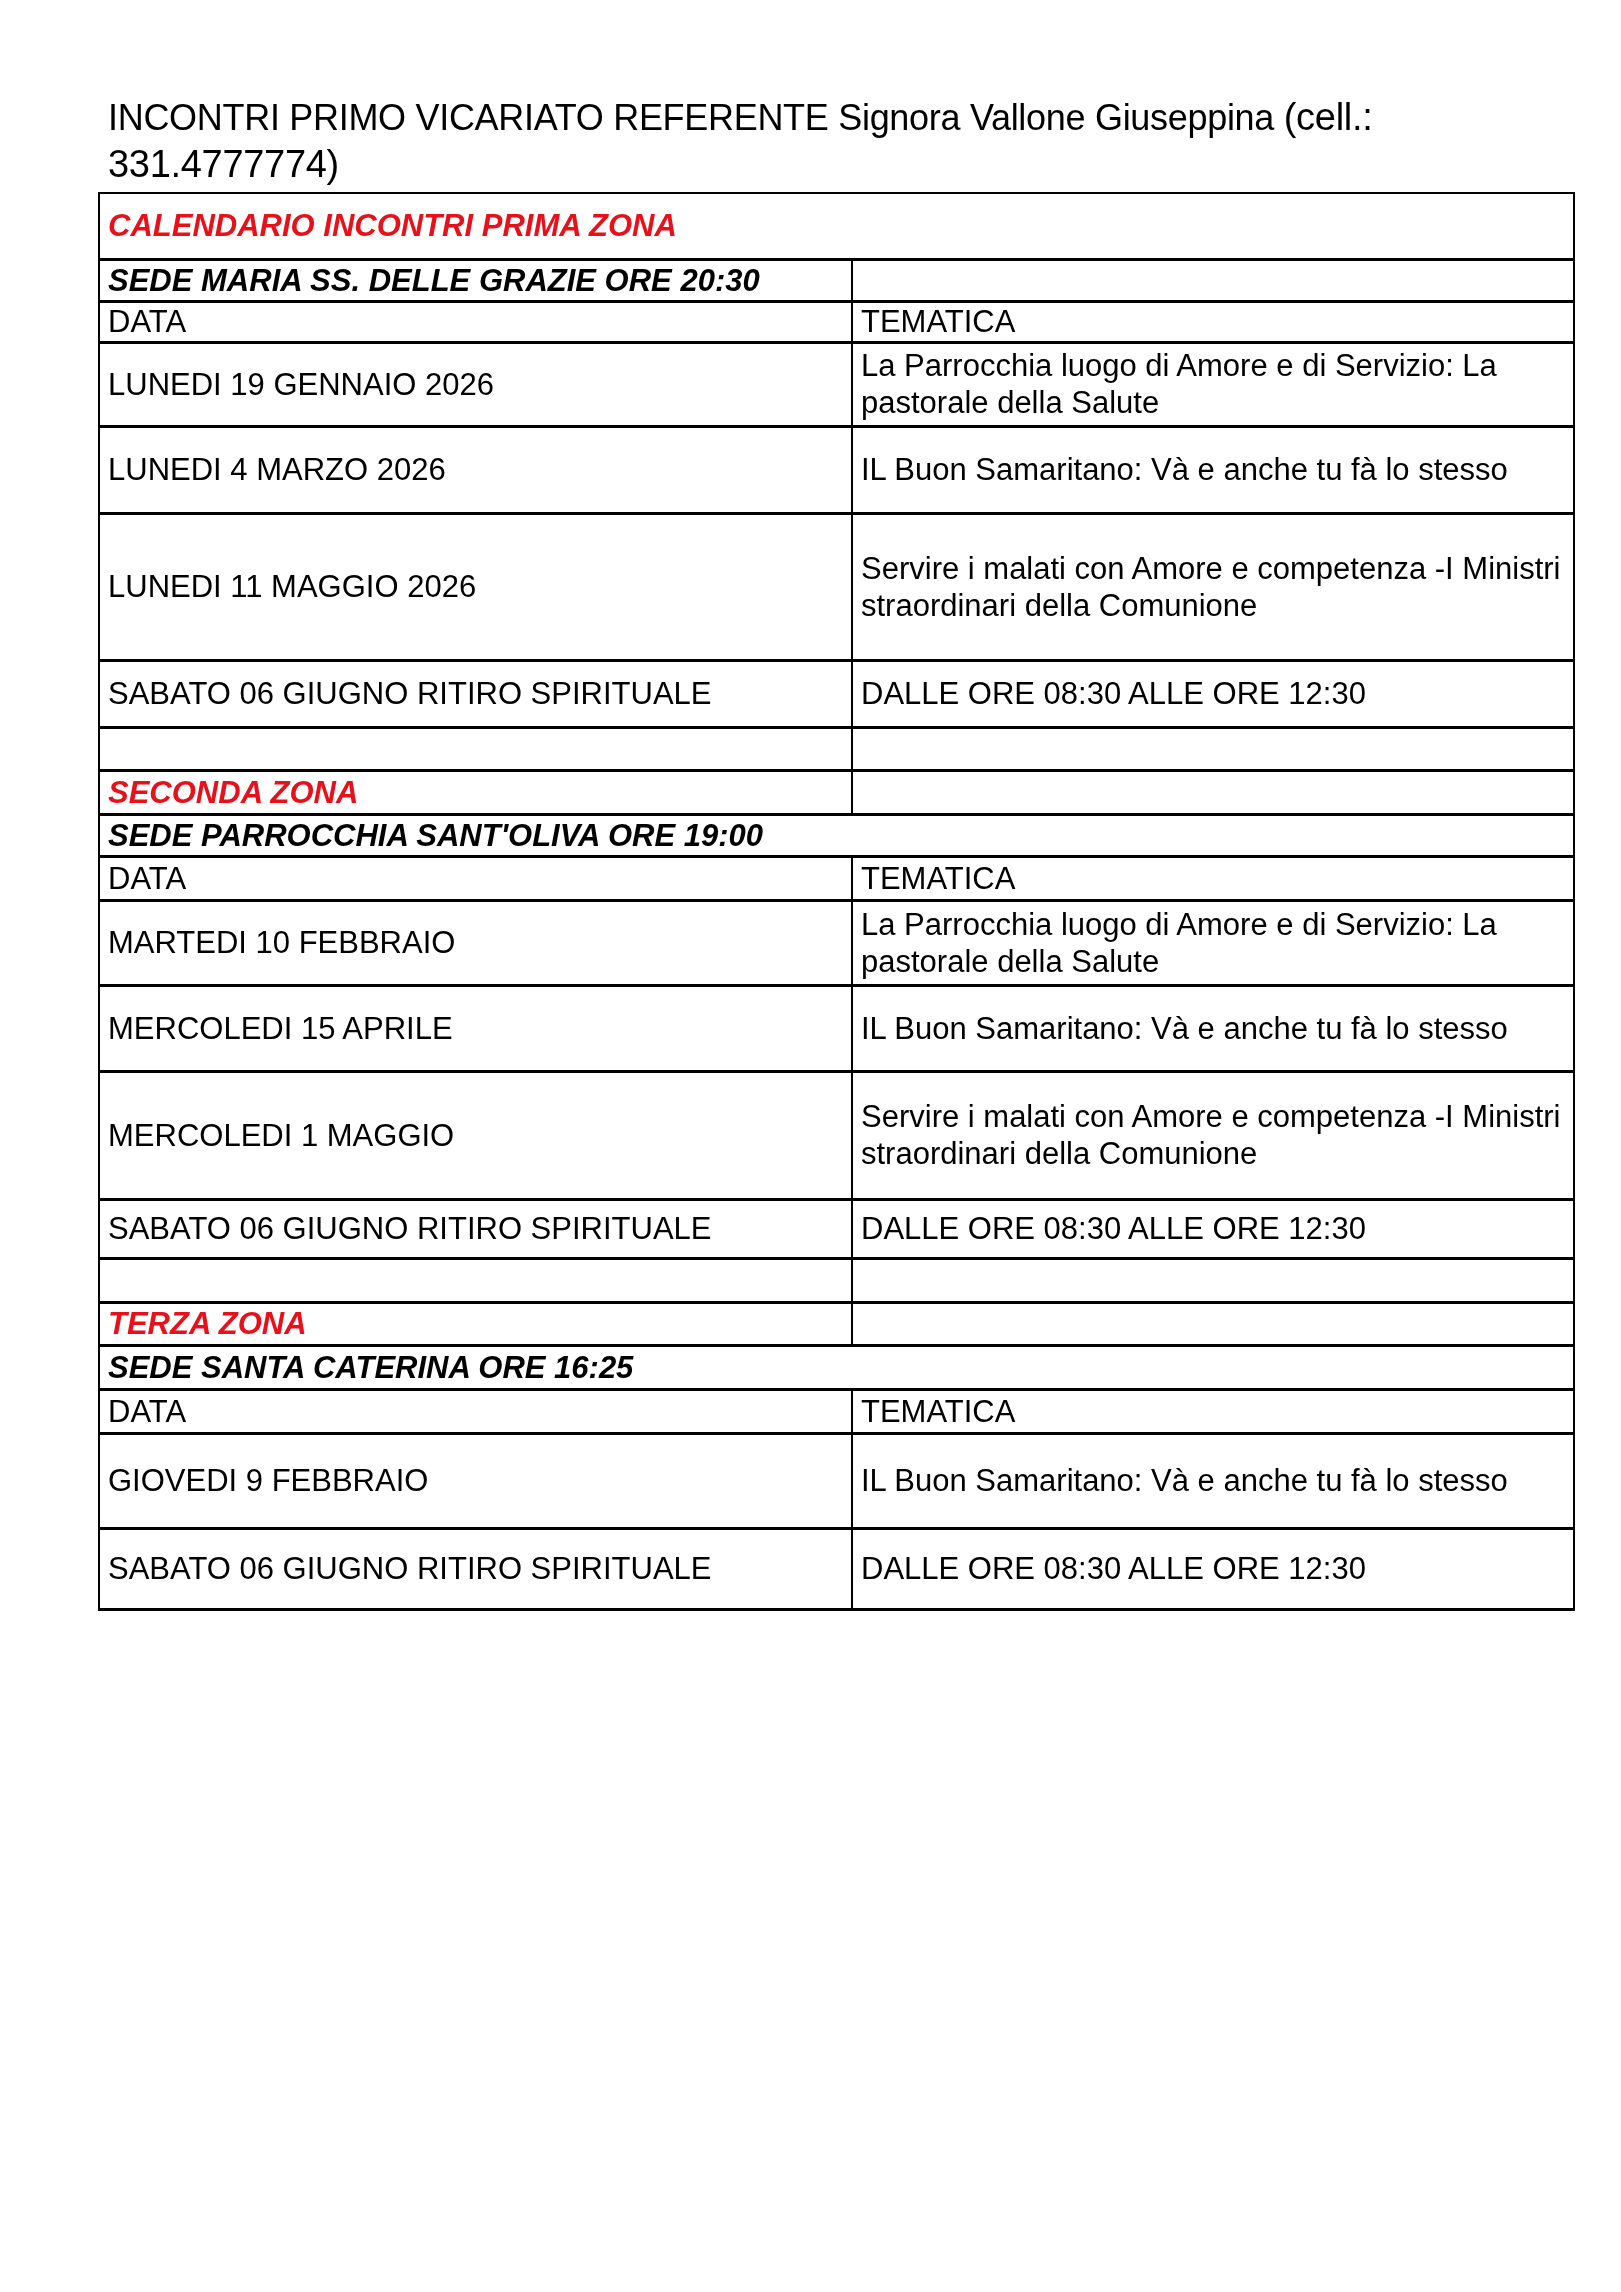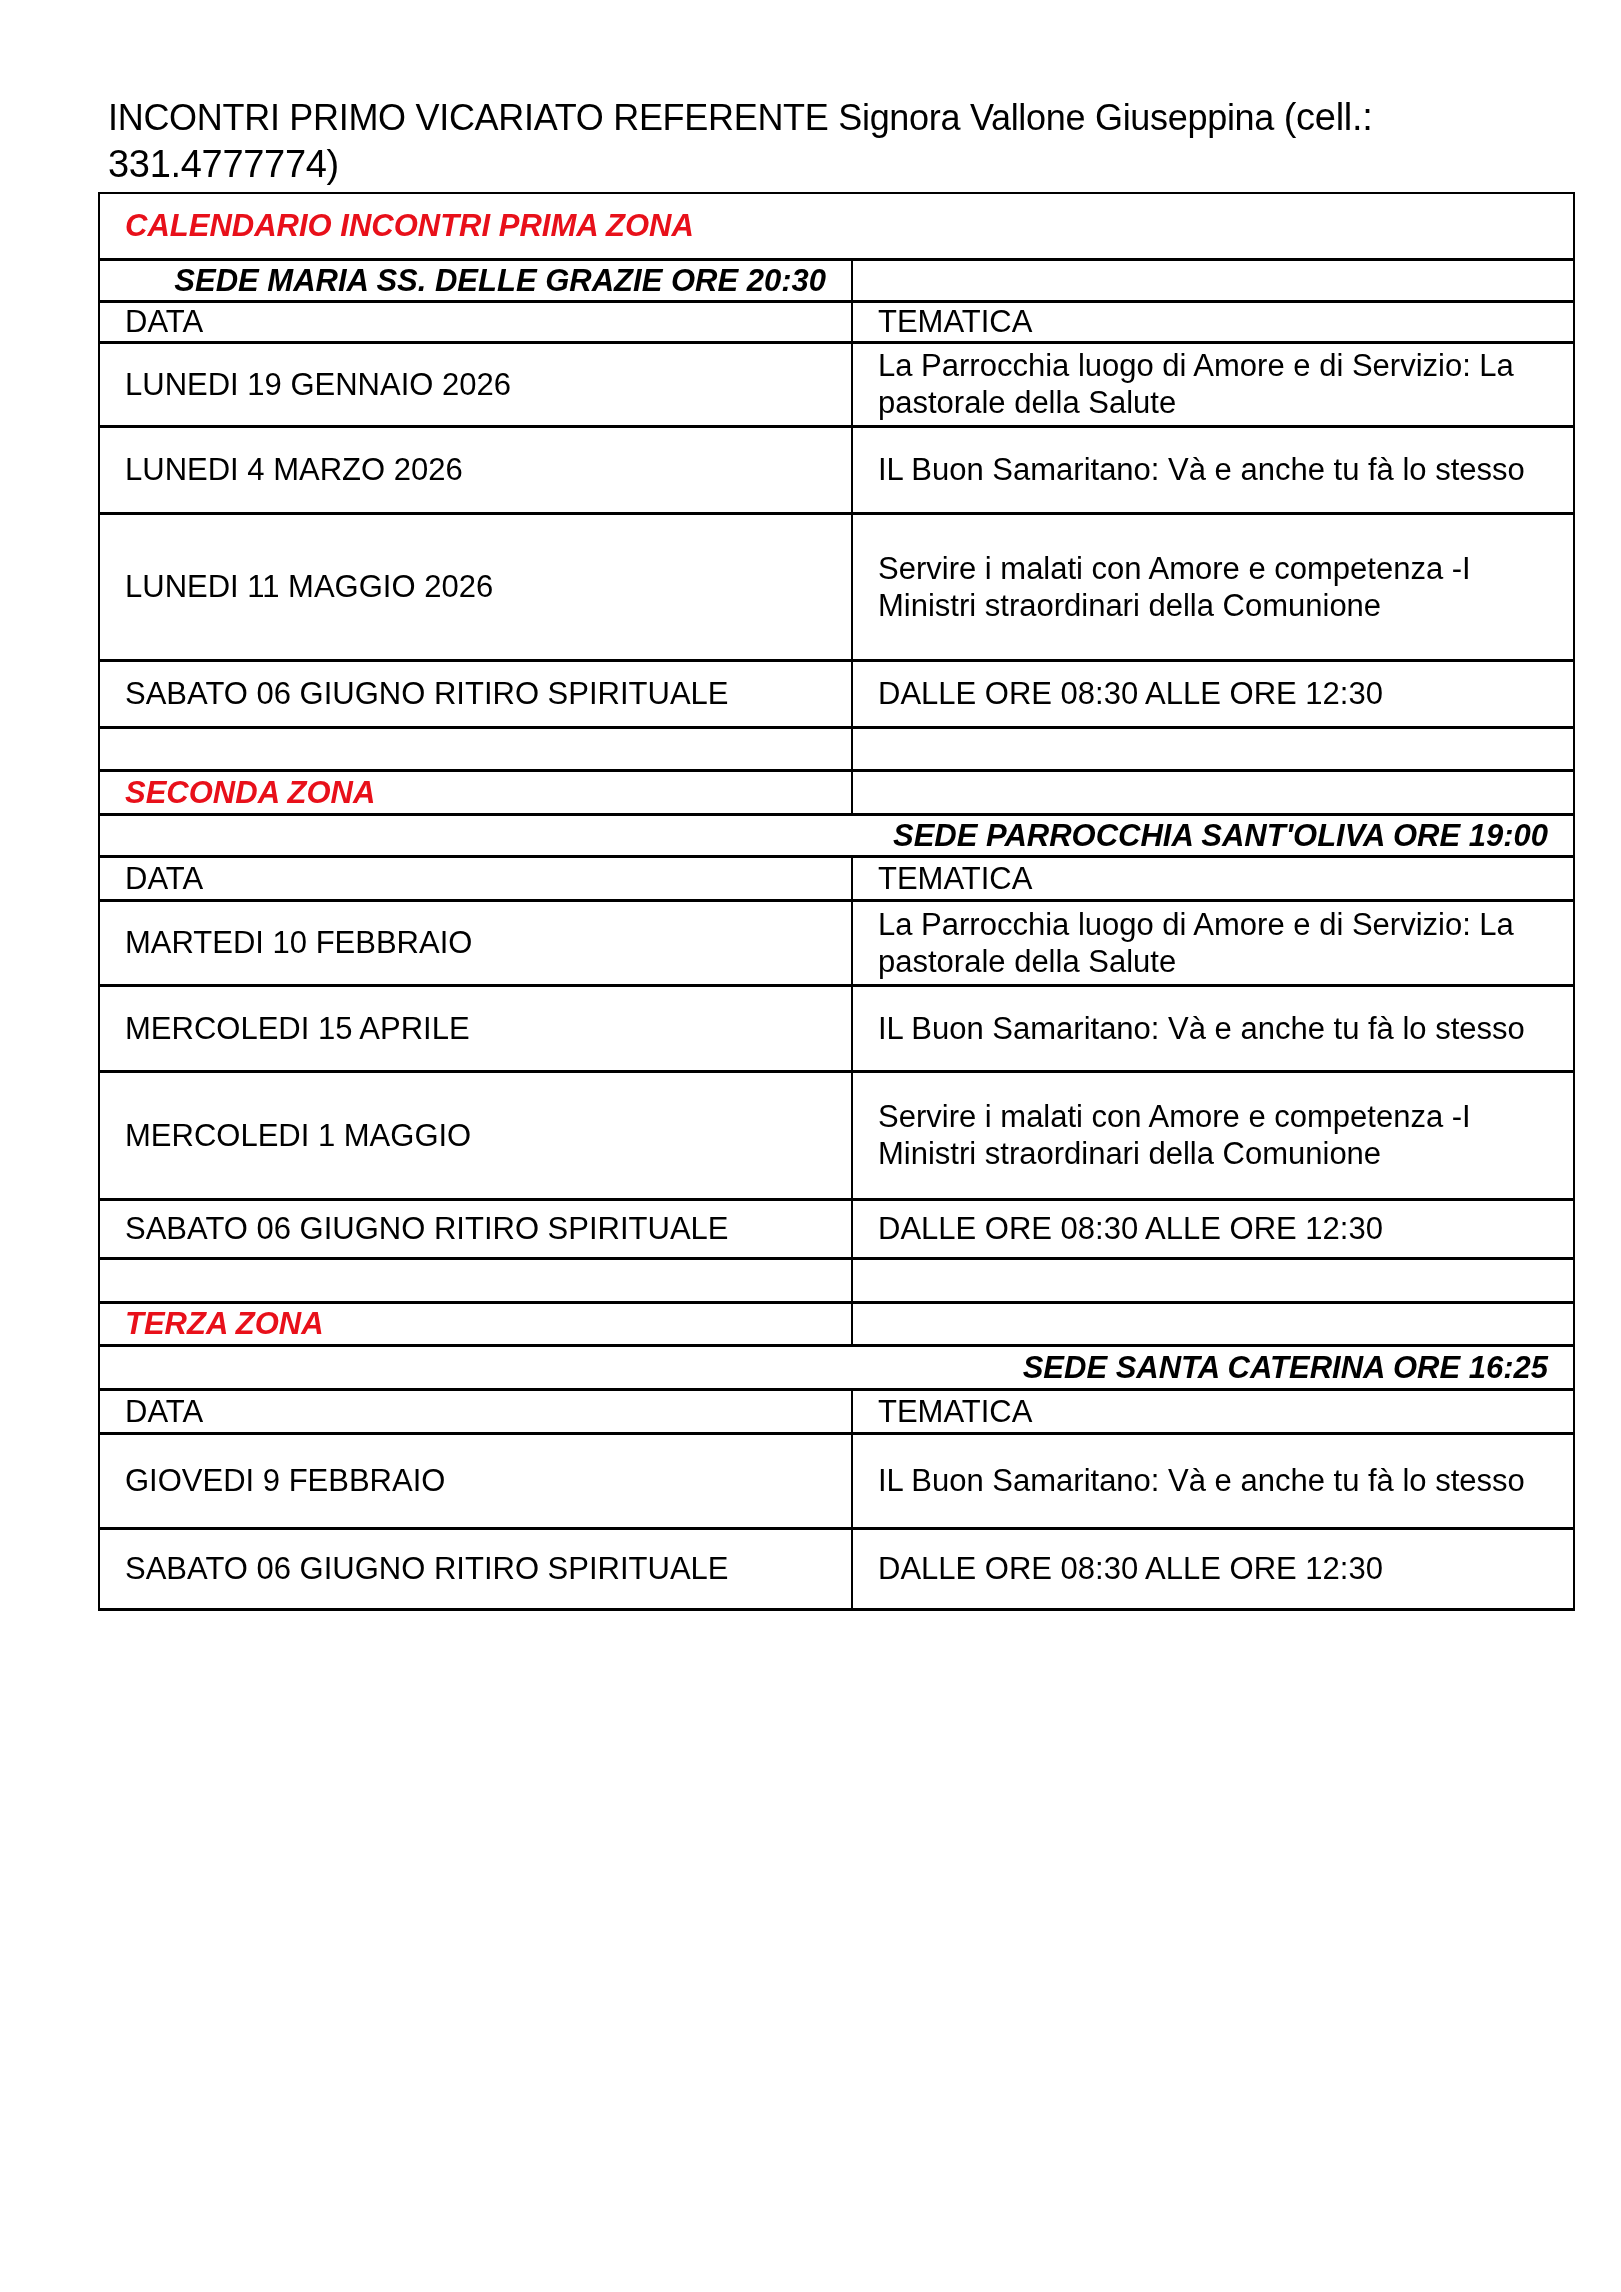--- a/index.html
+++ b/index.html
@@ -1,25 +1,25 @@
 <!DOCTYPE html>
 <html><head>
 <meta charset="utf-8">
 <style>
   html, body { margin:0; padding:0; background:#ffffff; }
   body { width:1621px; height:2293px; position:relative; overflow:hidden; font-family:"Liberation Sans", sans-serif; color:#000; }
   .doc-title { position:absolute; left:108px; top:94px; width:1470px; font-size:36px; line-height:47px; letter-spacing:-0.3px; }
   .doc-title .small { font-size:38px; }
   table.cal { position:absolute; left:98px; top:192px; width:1475px; border-collapse:collapse; table-layout:fixed; border:2.9px solid #000; }
-  table.cal td { border:2px solid #000; padding:0 25px; font-size:31px; line-height:37px; vertical-align:middle; overflow:hidden; }
+  table.cal td { border:2px solid #000; padding:0 8px; font-size:31px; line-height:37px; vertical-align:middle; overflow:hidden; }
   table.cal tr { border-bottom:3.9px solid #000; }
   col.c1 { width:753px; }
   col.c2 { width:722px; }
   .zone { color:#e8101a; font-weight:bold; font-style:italic; font-size:32px; }
-  .sede { font-weight:bold; font-style:italic; font-size:32px;text-align:right; }
+  .sede { font-weight:bold; font-style:italic; font-size:32px; }
   .hdr td { font-size:30px; }
   .zone-title td { vertical-align:bottom; }
 </style>
 </head>
 <body>
 
 <div class="doc-title">
   <span>INCONTRI PRIMO VICARIATO REFERENTE Signora Vallone Giuseppina </span><span class="small">(cell.: 331.4777774)</span>
 </div>
 

